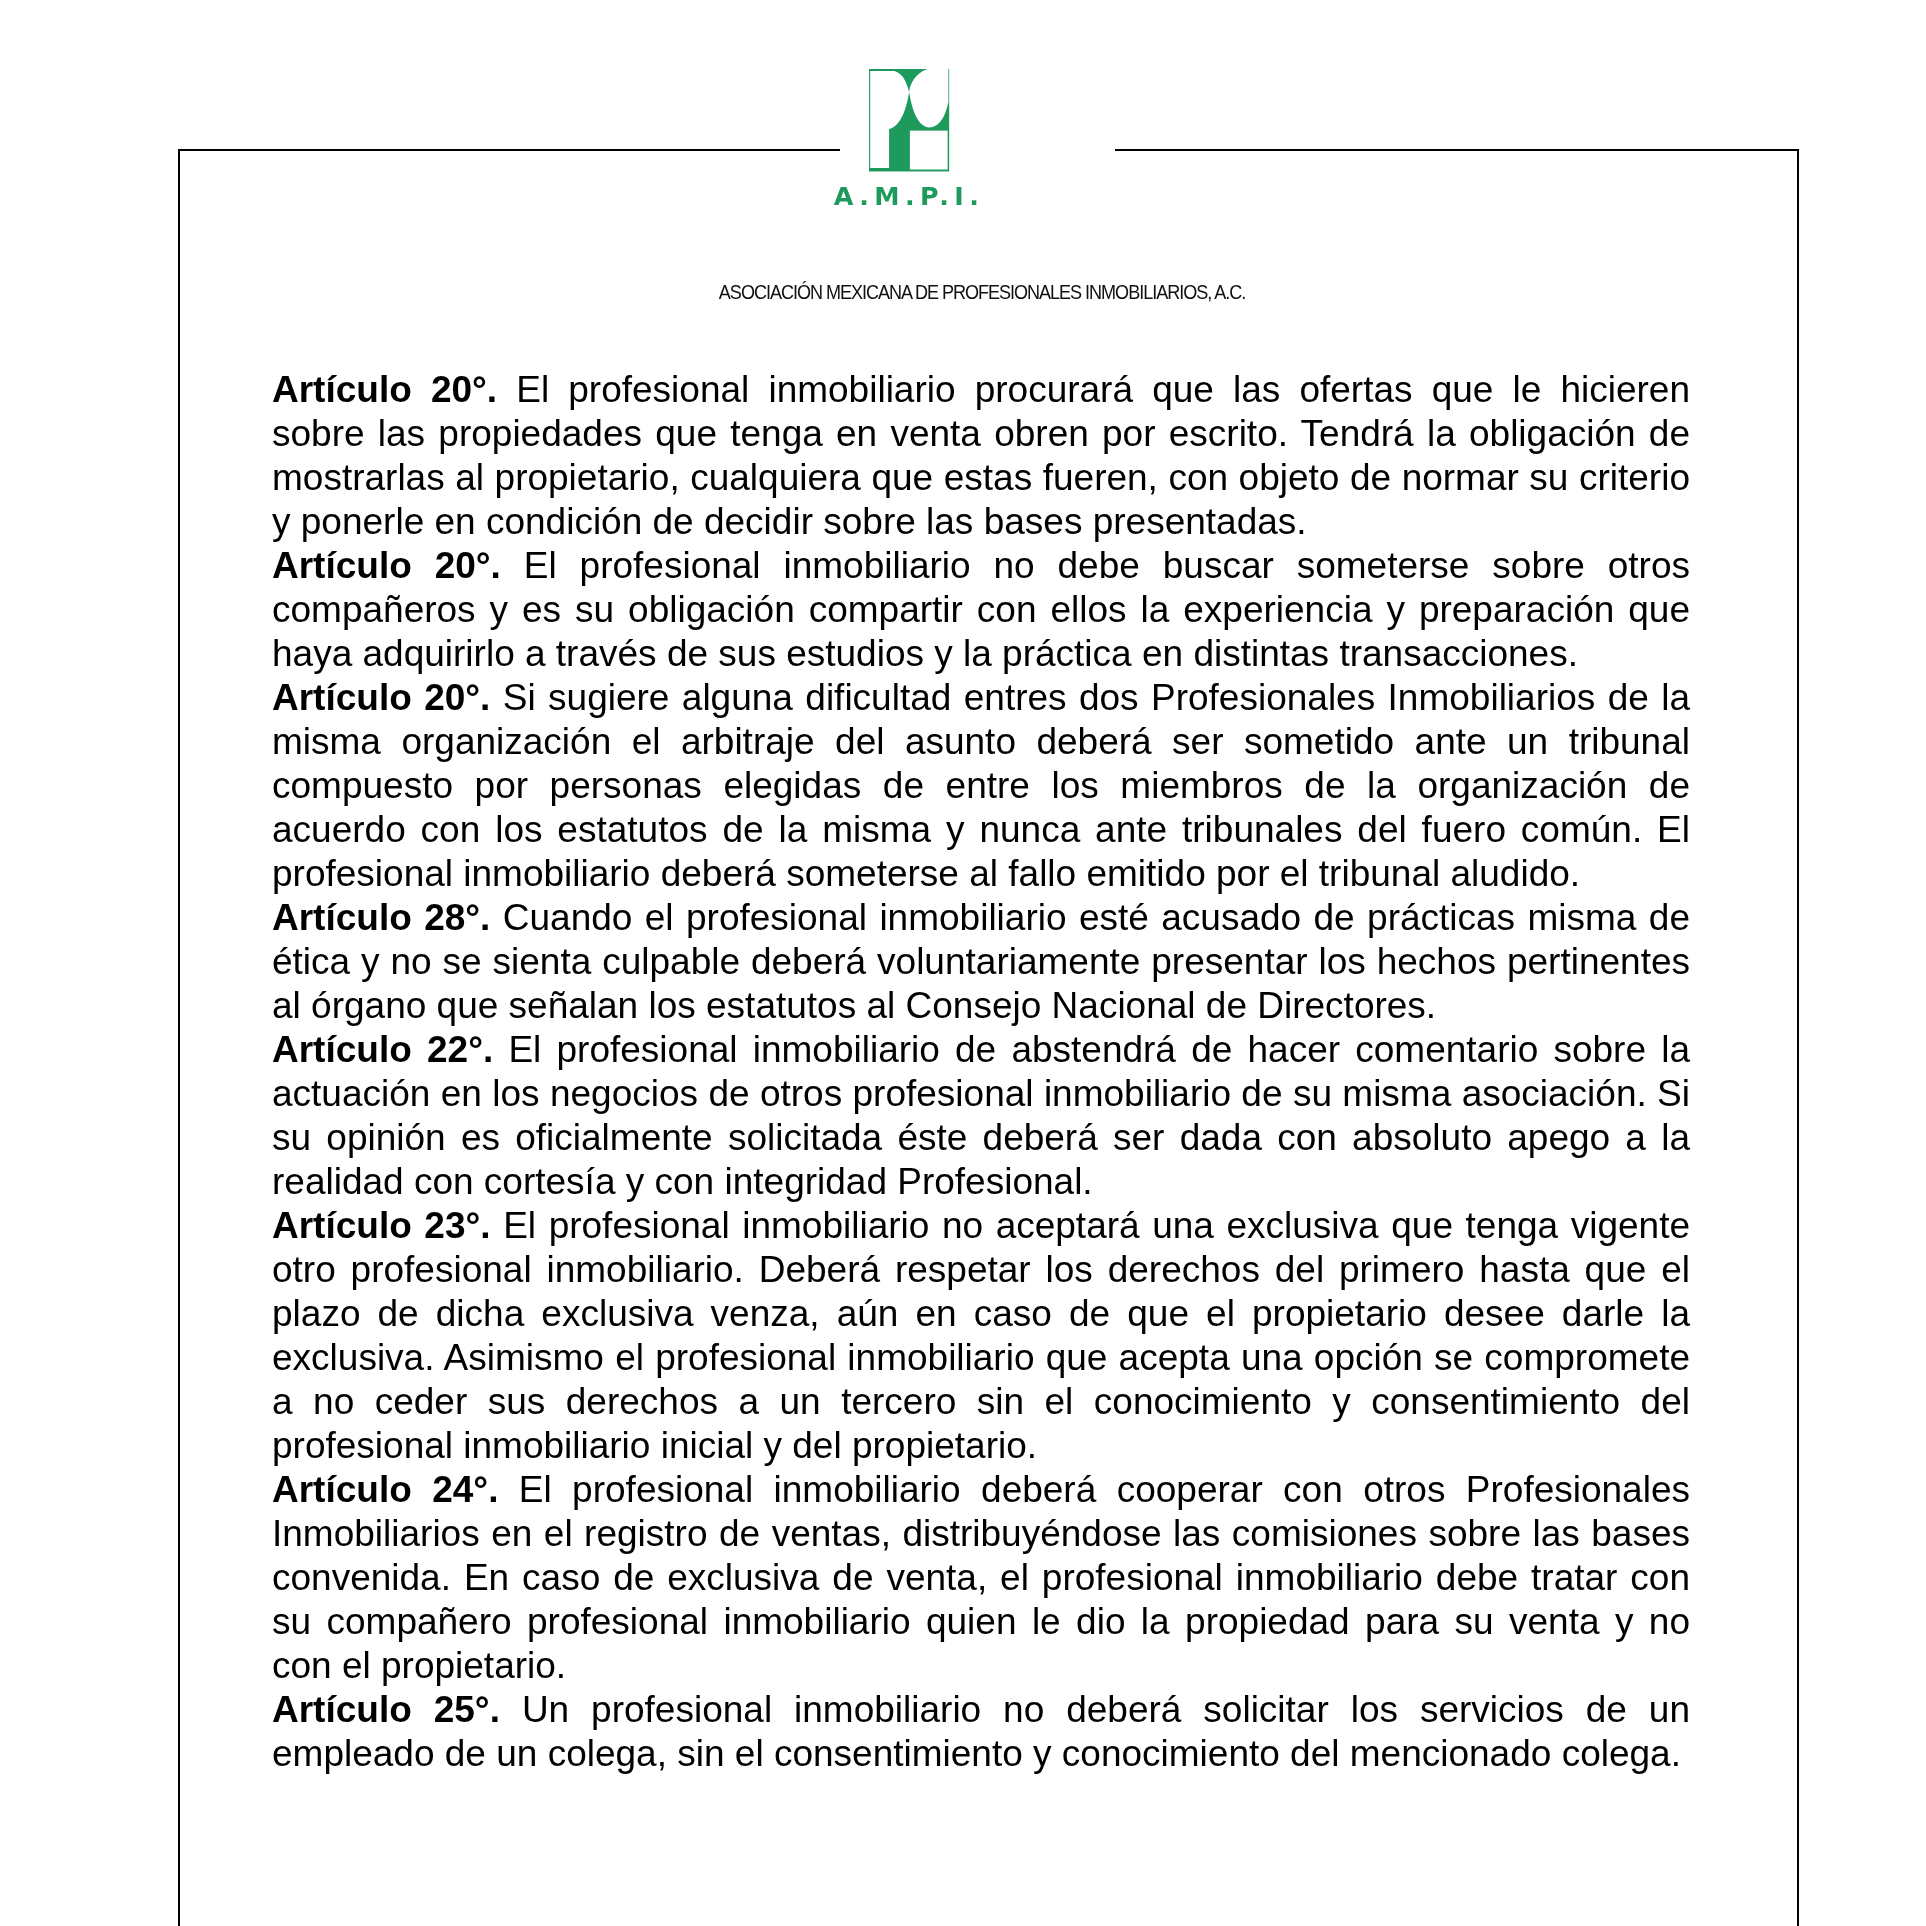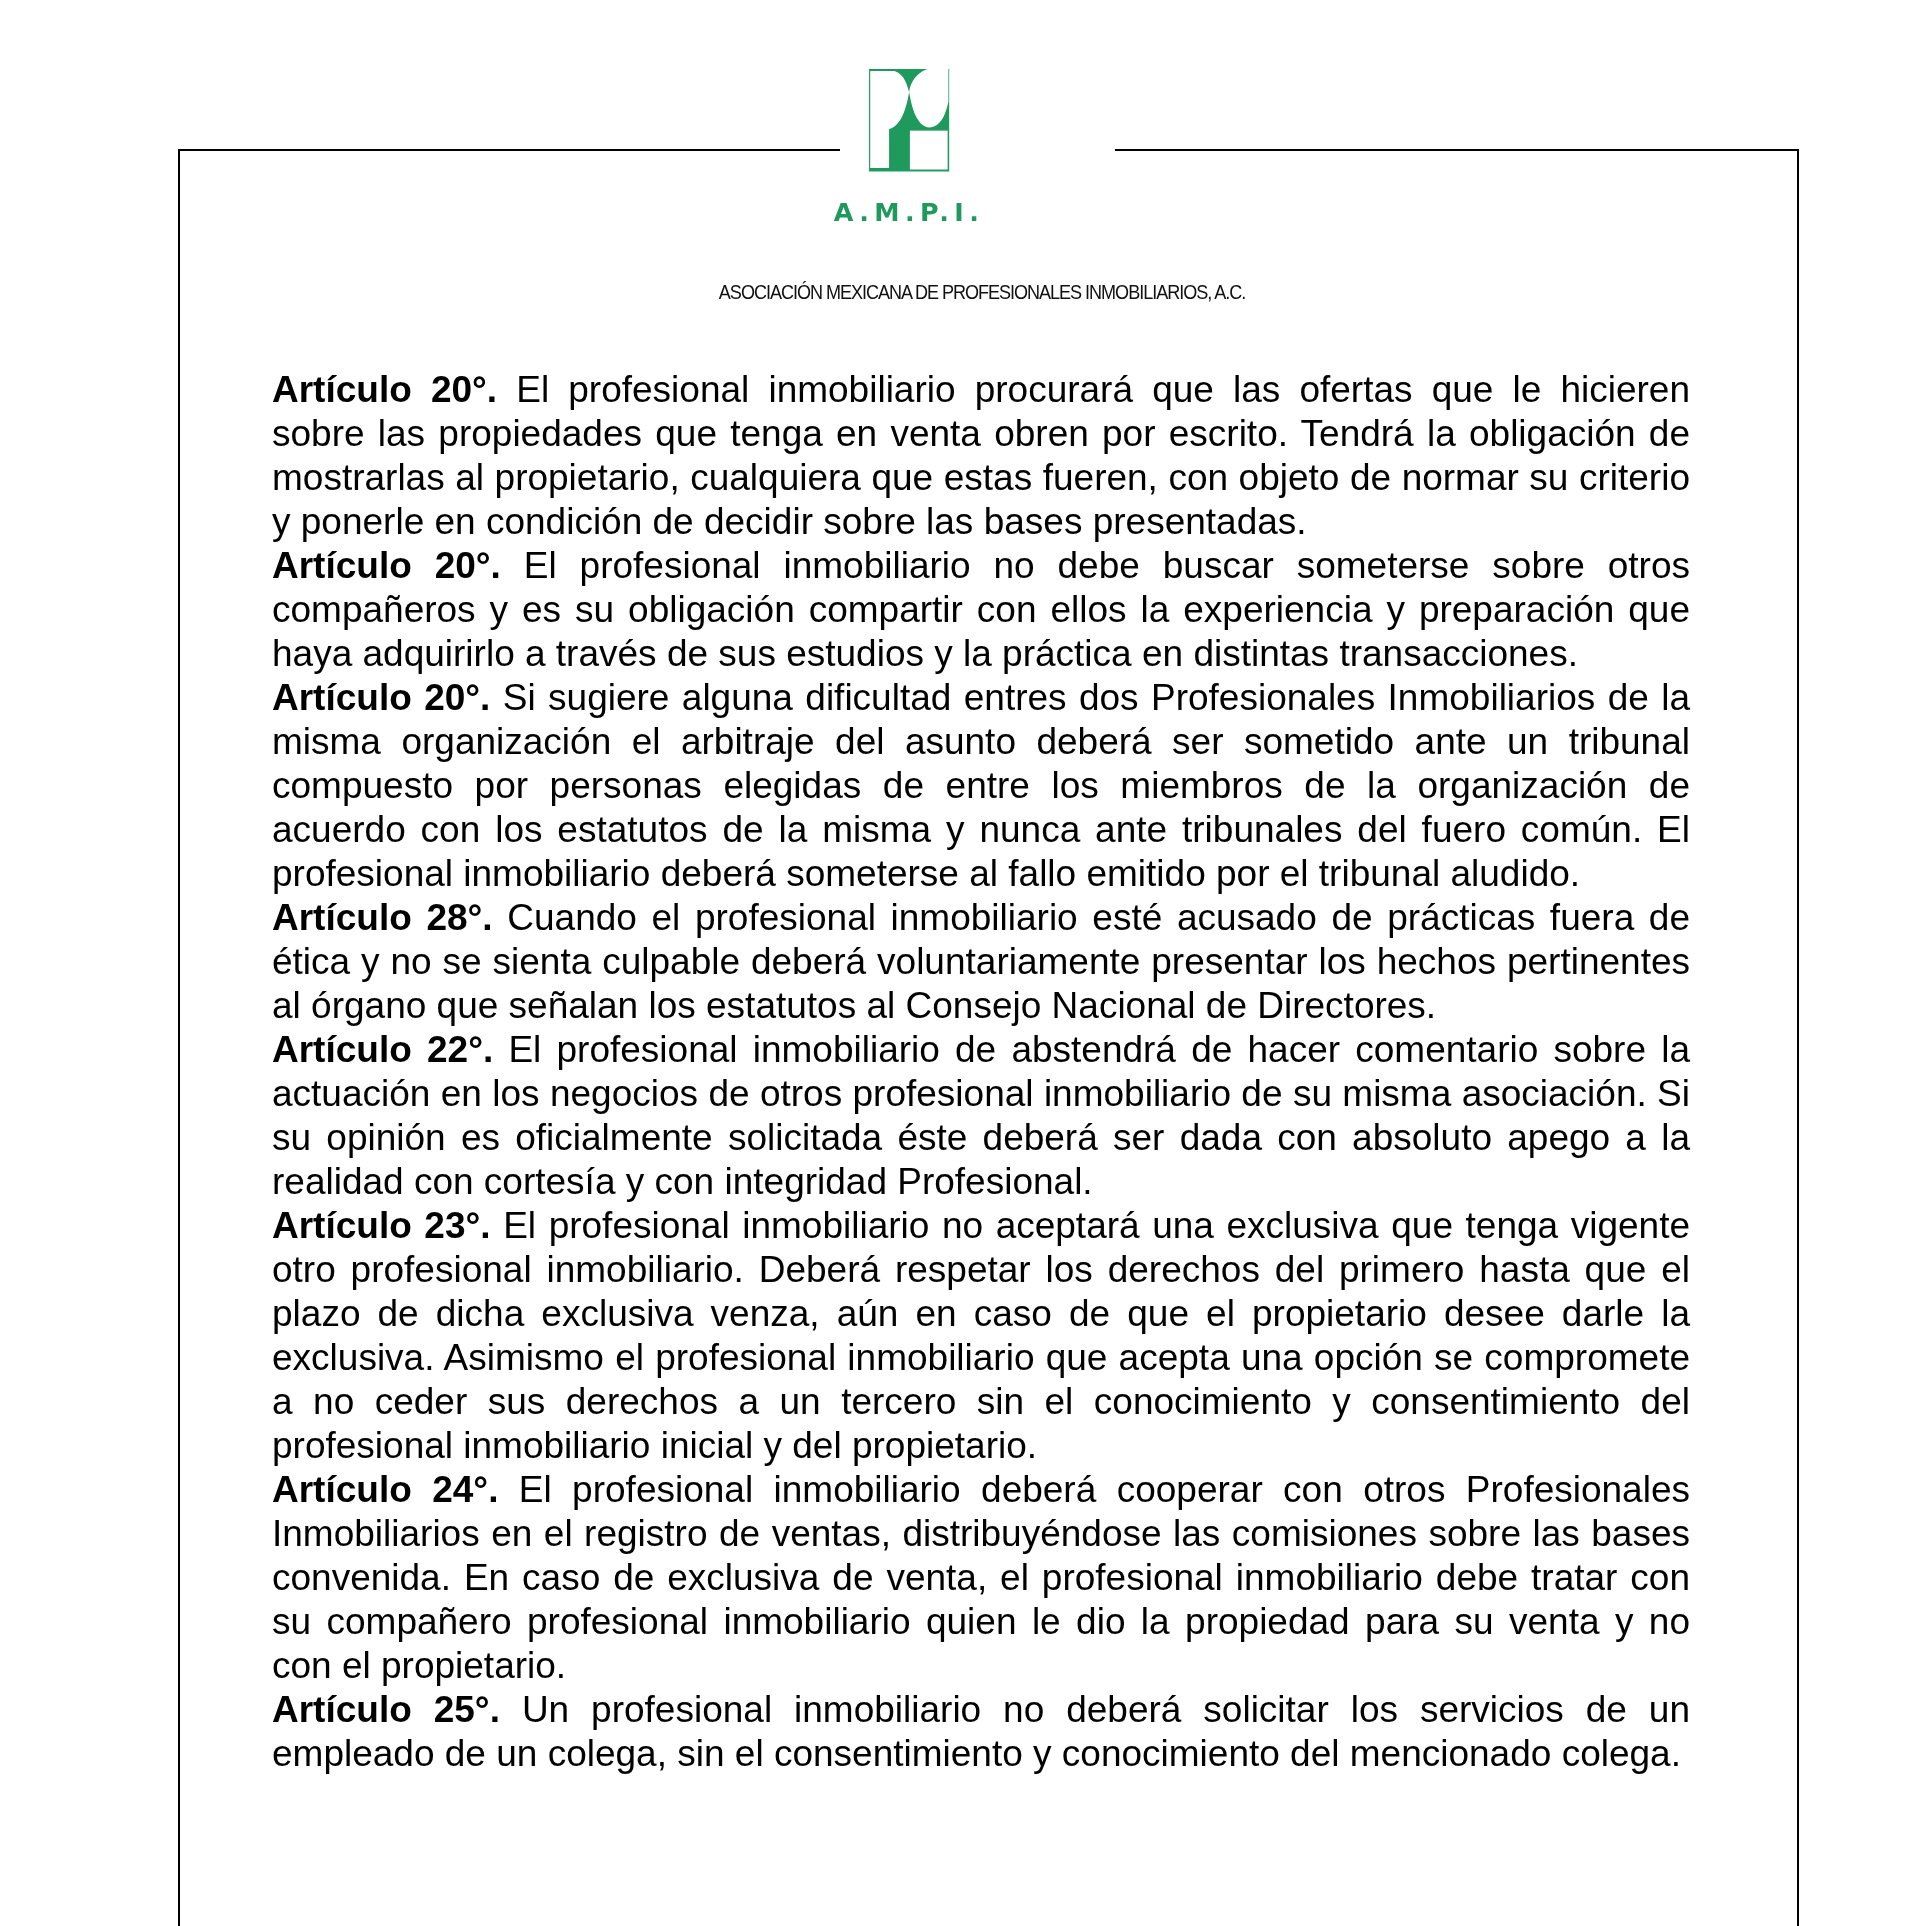--- a/index.html
+++ b/index.html
@@ -1,19 +1,19 @@
 <!DOCTYPE html>
 <html style="font-size:6.2px"><head>
 <meta charset="utf-8">
 <style>
   html, body { margin: 0; padding: 0; background: #ffffff; }
   body { width: 1965px; height: 2542px; position: relative; overflow: hidden; font-family: "Liberation Sans", sans-serif; color: #000; }
   .frame-line { position: absolute; background: #000; }
   .logo { position: absolute; left: 869px; top: 69px; width: 81px; height: 104px; }
-  .logo-text { position: absolute; left: 828px; top: 197px; width: 162px; text-align: center; color: #1e9a5c; font-family: "DejaVu Sans", sans-serif; font-weight: bold; font-size: 25.4px; letter-spacing: 5.4px; }
+  .logo-text { position: absolute; left: 828px; top: 181px; width: 162px; text-align: center; color: #1e9a5c; font-family: "DejaVu Sans", sans-serif; font-weight: bold; font-size: 25.4px; letter-spacing: 5.4px; }
   .subtitle { position: absolute; left: 539px; top: 280px; width: 886px; text-align: center; font-family: "Liberation Sans", sans-serif; font-size: 21px; letter-spacing: -1.2px; color: #111; transform: scaleX(0.86); transform-origin: center; }
   .content { position: absolute; left: 272px; top: 368px; width: 1418px; font-size: 37px; line-height: 44px; text-align: justify; }
   .content p { margin: 0; }
   .section-title { font-weight: bold; font-style: italic; margin: 89px 0 44px 0 !important; text-align: justify; text-align-last: left; }
   .sec-row { display: flex; justify-content: space-between; }
   .art-label { font-weight: bold; }
 </style>
 </head>
 <body>
 
@@ -30,20 +30,20 @@
 </svg>
 <div class="logo-text">A.M.P.I.</div>
 <div class="subtitle">ASOCIACIÓN MEXICANA DE PROFESIONALES INMOBILIARIOS, A.C.</div>
 
 <div class="content">
   <p><span class="art-label">Artículo 20°.</span><span> El profesional inmobiliario procurará que las ofertas que le hicieren sobre las propiedades que tenga en venta obren por escrito. Tendrá la obligación de mostrarlas al propietario, cualquiera que estas fueren, con objeto de normar su criterio y ponerle en condición de decidir sobre las bases presentadas.</span></p>
 
 
   <p><span class="art-label">Artículo 20°.</span><span> El profesional inmobiliario no debe buscar someterse sobre otros compañeros y es su obligación compartir con ellos la experiencia y preparación que haya adquirirlo a través de sus estudios y la práctica en distintas transacciones.</span></p>
   <p><span class="art-label">Artículo 20°.</span><span> Si sugiere alguna dificultad entres dos Profesionales Inmobiliarios de la misma organización el arbitraje del asunto deberá ser sometido ante un tribunal compuesto por personas elegidas de entre los miembros de la organización de acuerdo con los estatutos de la misma y nunca ante tribunales del fuero común. El profesional inmobiliario deberá someterse al fallo emitido por el tribunal aludido.</span></p>
-  <p><span class="art-label">Artículo 28°.</span><span> Cuando el profesional inmobiliario esté acusado de prácticas fuera de ética y no se sienta culpable deberá voluntariamente presentar los hechos pertinentes al órgano que señalan los estatutos al Consejo Nacional de Directores.</span></p>
+  <p><span class="art-label">Artículo 28°.</span><span> Cuando el profesional inmobiliario esté acusado de prácticas misma de ética y no se sienta culpable deberá voluntariamente presentar los hechos pertinentes al órgano que señalan los estatutos al Consejo Nacional de Directores.</span></p>
   <p><span class="art-label">Artículo 22°.</span><span> El profesional inmobiliario de abstendrá de hacer comentario sobre la actuación en los negocios de otros profesional inmobiliario de su misma asociación. Si su opinión es oficialmente solicitada éste deberá ser dada con absoluto apego a la realidad con cortesía y con integridad Profesional.</span></p>
   <p><span class="art-label">Artículo 23°.</span><span> El profesional inmobiliario no aceptará una exclusiva que tenga vigente otro profesional inmobiliario. Deberá respetar los derechos del primero hasta que el plazo de dicha exclusiva venza, aún en caso de que el propietario desee darle la exclusiva. Asimismo el profesional inmobiliario que acepta una opción se compromete a no ceder sus derechos a un tercero sin el conocimiento y consentimiento del profesional inmobiliario inicial y del propietario.</span></p>
   <p><span class="art-label">Artículo 24°.</span><span> El profesional inmobiliario deberá cooperar con otros Profesionales Inmobiliarios en el registro de ventas, distribuyéndose las comisiones sobre las bases convenida. En caso de exclusiva de venta, el profesional inmobiliario debe tratar con su compañero profesional inmobiliario quien le dio la propiedad para su venta y no con el propietario.</span></p>
   <p><span class="art-label">Artículo 25°.</span><span> Un profesional inmobiliario no deberá solicitar los servicios de un empleado de un colega, sin el consentimiento y conocimiento del mencionado colega.</span></p>
 
 </div>
 
 
 </body></html>

